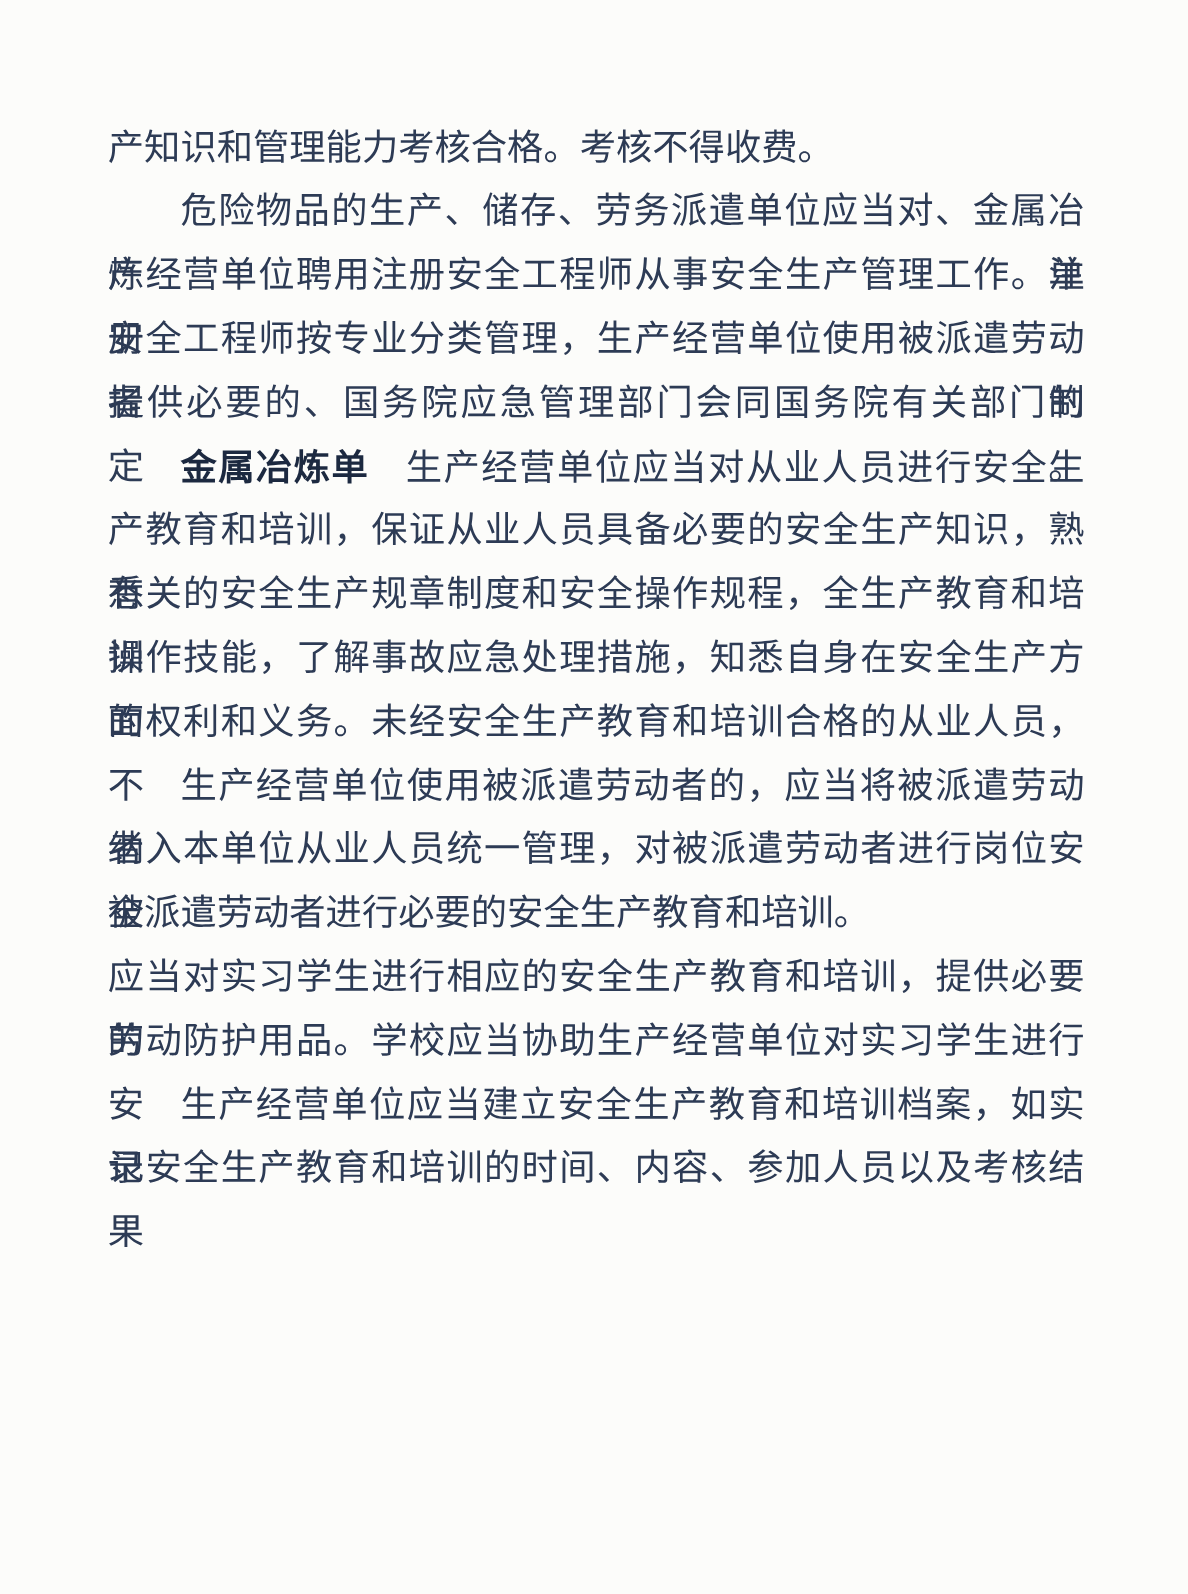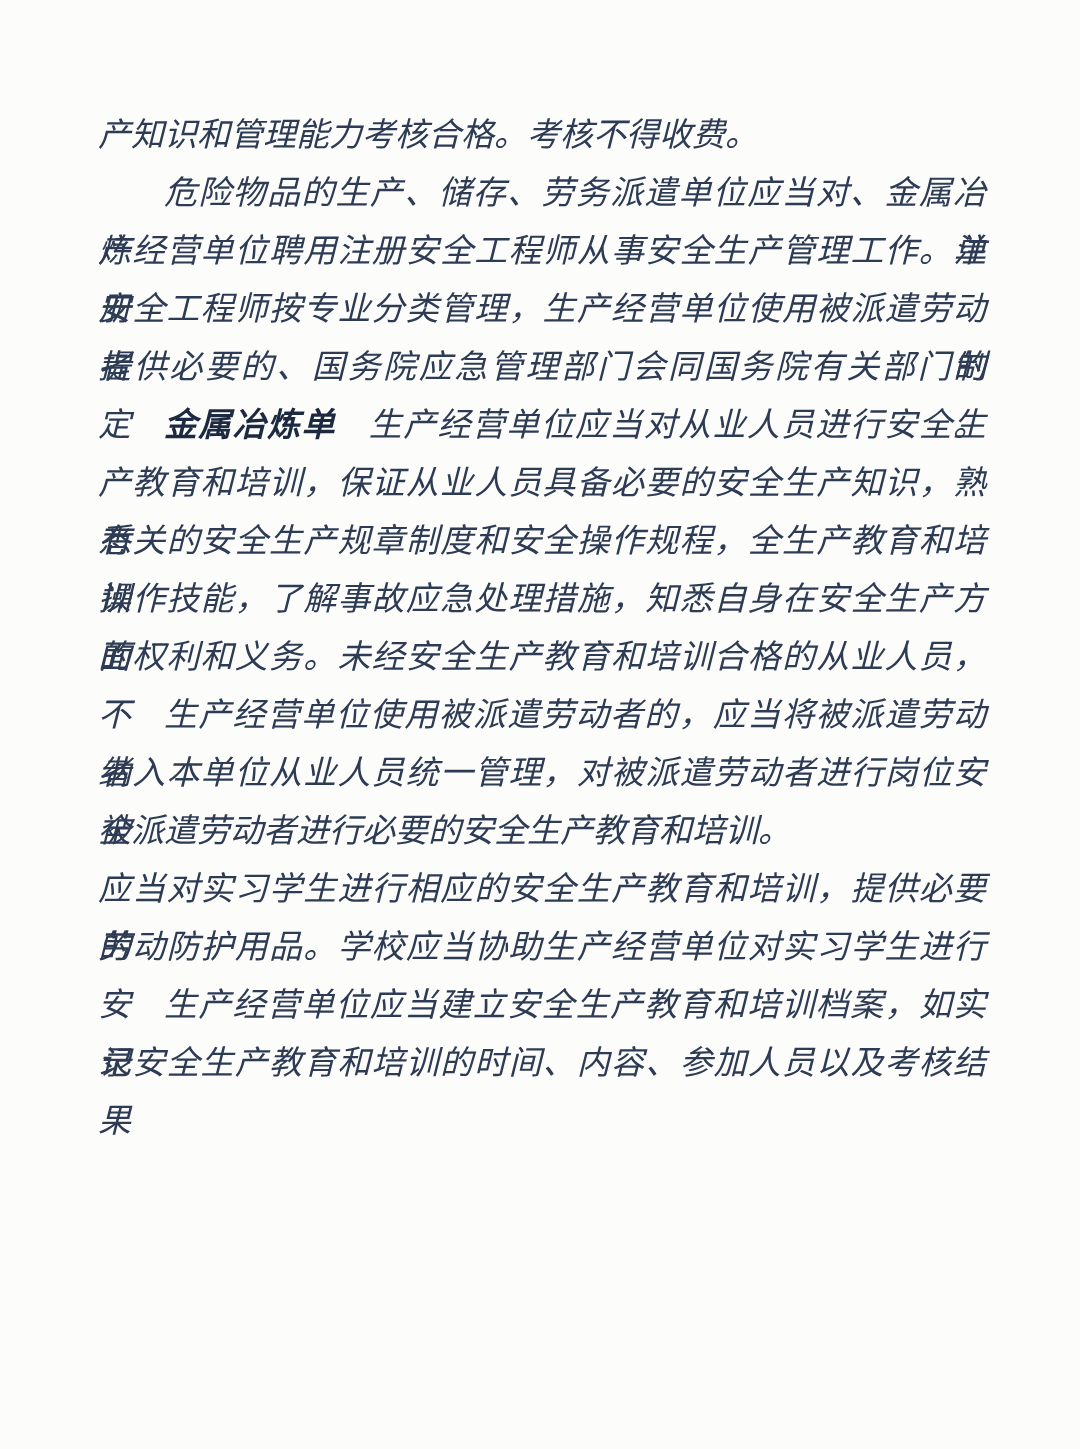--- a/index.html
+++ b/index.html
@@ -18,21 +18,20 @@
     width: 1080px;
     height: 1449px;
     overflow: hidden;
     background: var(--bg);
   }
   .text-block {
     position: absolute;
     left: 98px;
     top: 106px;
     width: 888px;
-    font-style: italic;
   }
   .line {
     font-size: 33px;
     line-height: 58px;
     height: 58px;
     color: var(--text);
     text-align: justify;
     text-align-last: left;
     white-space: nowrap;
     letter-spacing: 0;

